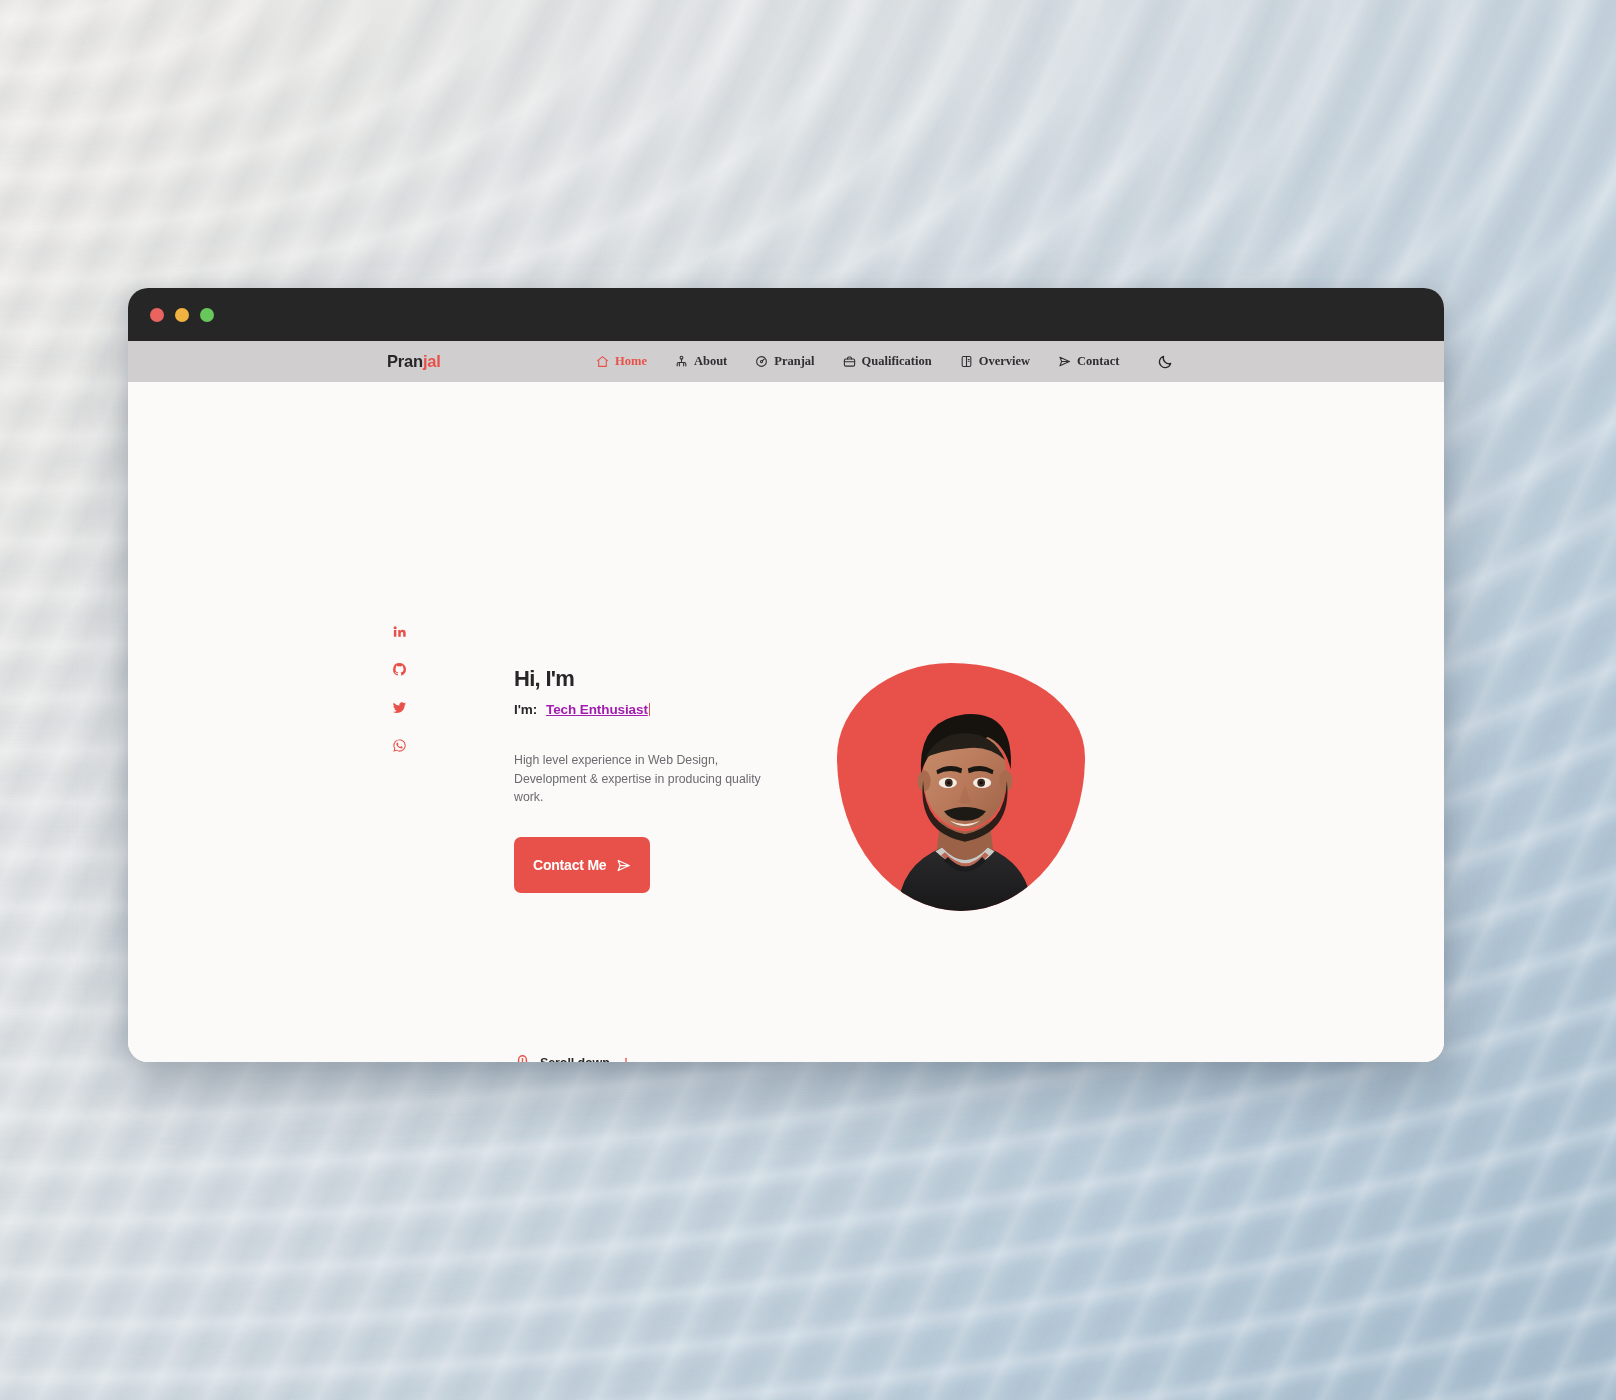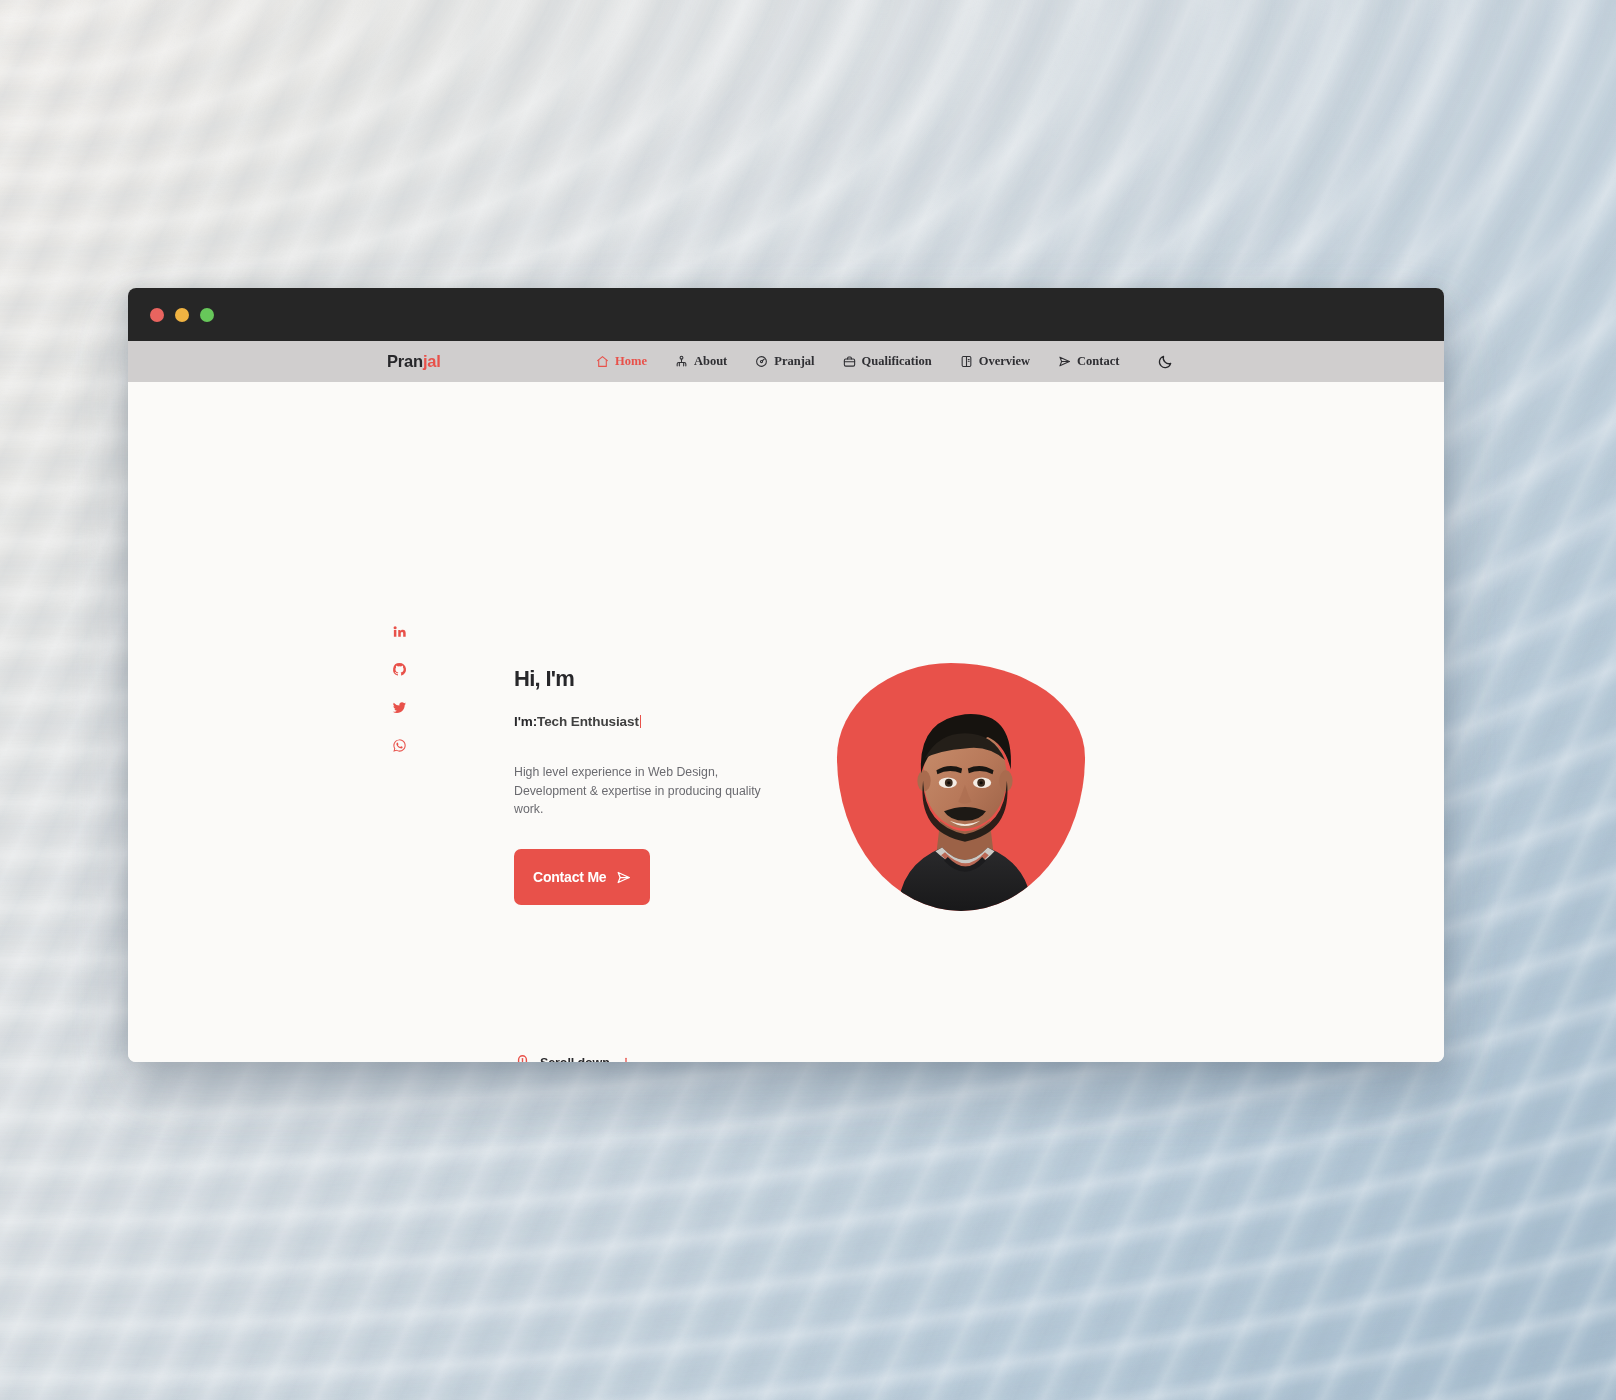--- a/index.html
+++ b/index.html
@@ -63,21 +63,21 @@
     opacity: .8;
   }
 
   
   .window {
     position: absolute;
     left: 128px;
     top: 288px;
     width: 1316px;
     height: 774px;
-    border-radius: 8px;
+    border-radius: 20px;
     overflow: hidden;
     box-shadow: 0 28px 60px rgba(60,75,95,0.30), 0 6px 18px rgba(60,75,95,0.18);
     background: #fbfaf8;
     z-index: 2;
   }
 
   .titlebar {
     height: 53px;
     background: #262626;
     display: flex;
@@ -177,29 +177,30 @@
     width: 290px;
   }
   .hero-greet, .hero-name {
     font-size: 22px;
     font-weight: 700;
     color: #27272a;
     letter-spacing: -0.7px;
     line-height: 1.34;
   }
   .hero-role {
-    margin-top: 20px;
+    margin-top: 8px;
     font-size: 13.5px;
     font-weight: 700;
     color: #27272a;
     letter-spacing: -0.1px;
     display: flex;
     align-items: baseline;
-  }
-  .hero-role .typed { color: #404040; }
+    gap: 9px;
+  }
+  .hero-role .typed { color: #a21caf; text-decoration: underline; }
   .caret {
     display: inline-block;
     width: 1.5px;
     height: 13px;
     background: #e8514a;
     margin-left: 1px;
     position: relative;
     top: 1.5px;
   }
   .hero-desc {

